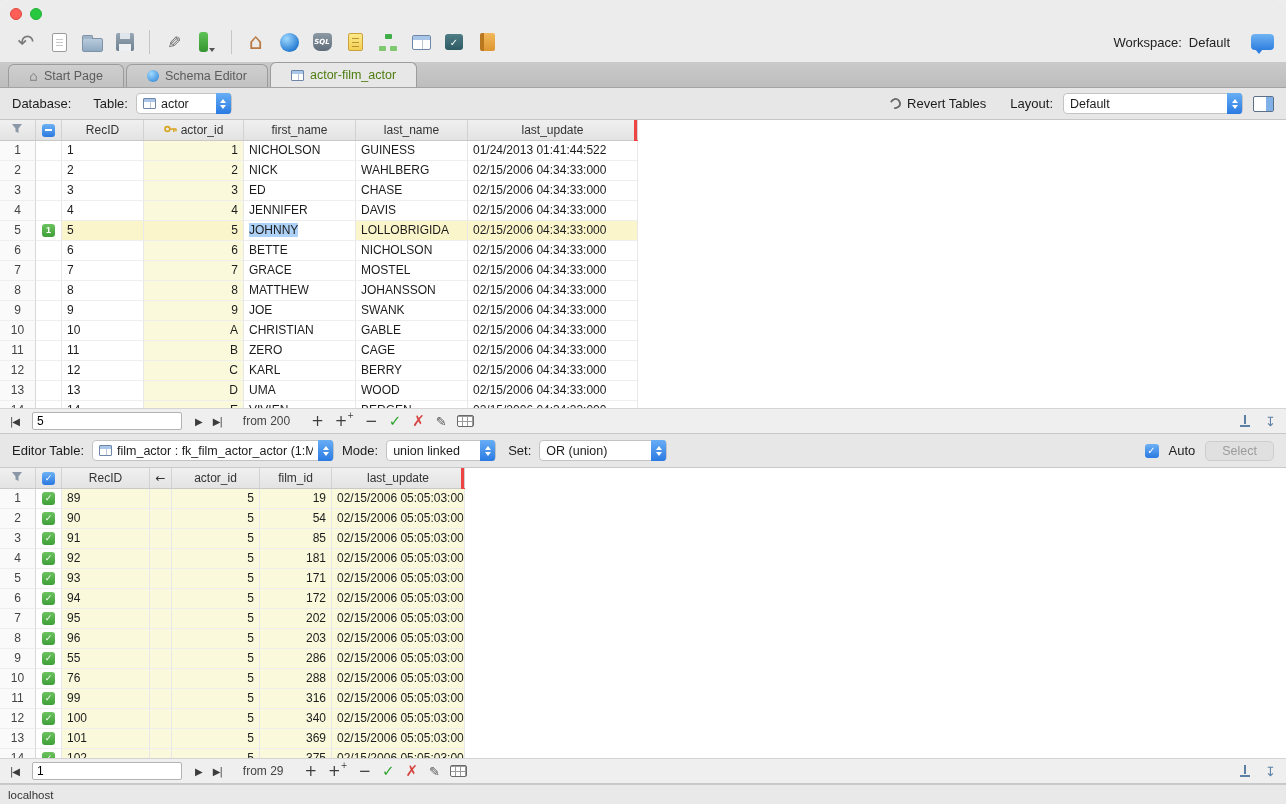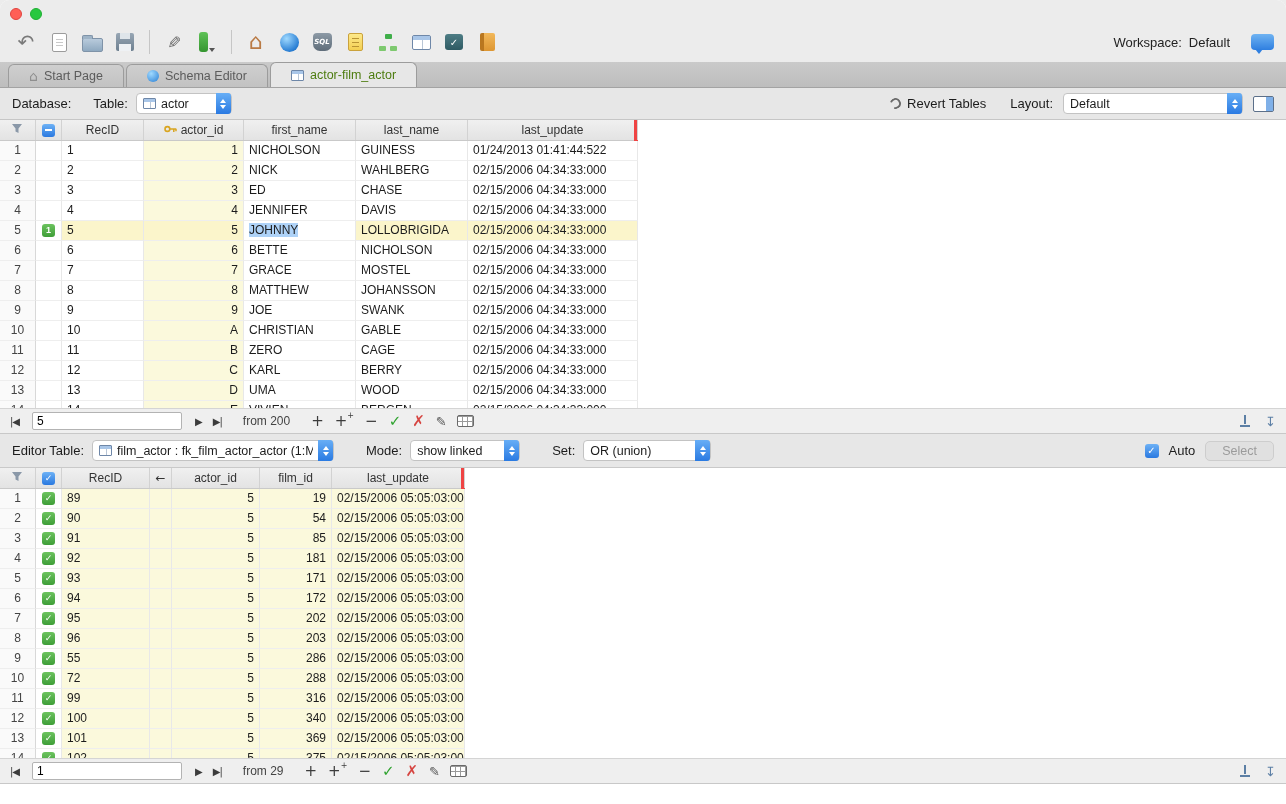--- a/index.html
+++ b/index.html
@@ -411,29 +411,29 @@
   <div class="relatedbar">
     <span class="cblabel">Editor Table:</span>
     <div class="combo" style="width:242px">
       <i class="ti-table"></i>
       <span class="txt">film_actor : fk_film_actor_actor (1:M)</span>
       <span class="stepper">
           <i class="up"></i>
           <i class="dn"></i>
         </span>
     </div>
-    <span class="cblabel" style="margin-left:24px">Mode:</span>
+    <span class="cblabel" style="margin-left:0">Mode:</span>
     <div class="combo" style="width:110px">
-      <span class="txt">show linked</span>
+      <span class="txt">union linked</span>
       <span class="stepper">
           <i class="up"></i>
           <i class="dn"></i>
         </span>
     </div>
-    <span class="cblabel" style="margin-left:24px">Set:</span>
+    <span class="cblabel" style="margin-left:4px">Set:</span>
     <div class="combo" style="width:128px">
       <span class="txt">OR (union)</span>
       <span class="stepper">
           <i class="up"></i>
           <i class="dn"></i>
         </span>
     </div>
     <div class="cb-right">
       <span class="chkbox glyph">✓</span>
       <span>Auto</span>
@@ -556,21 +556,21 @@
             <div class="cell b-arr linked"></div>
             <div class="cell b-aid ar linked">5</div>
             <div class="cell b-fid ar linked">286</div>
             <div class="cell b-lu linked">02/15/2006 05:05:03:000</div>
           </div>
           <div class="grid-row">
             <div class="cell c-num">10</div>
             <div class="cell c-chk">
               <span class="gcheck glyph">✓</span>
             </div>
-            <div class="cell b-recid linked">72</div>
+            <div class="cell b-recid linked">76</div>
             <div class="cell b-arr linked"></div>
             <div class="cell b-aid ar linked">5</div>
             <div class="cell b-fid ar linked">288</div>
             <div class="cell b-lu linked">02/15/2006 05:05:03:000</div>
           </div>
           <div class="grid-row">
             <div class="cell c-num">11</div>
             <div class="cell c-chk">
               <span class="gcheck glyph">✓</span>
             </div>
@@ -632,14 +632,17 @@
     <span class="navbtn big glyph grnc">✓</span>
     <span class="navbtn big glyph redx">✗</span>
     <span class="navbtn glyph pencil">✎</span>
     <i class="i-formgrid"></i>
     <div class="nav-right">
       <i class="i-pin"></i>
       <span class="i-down glyph">↧</span>
     </div>
   </div>
 
+  <div class="statusbar">
+    <span>localhost</span>
+  </div>
 
 </div>
 
 </body></html>

